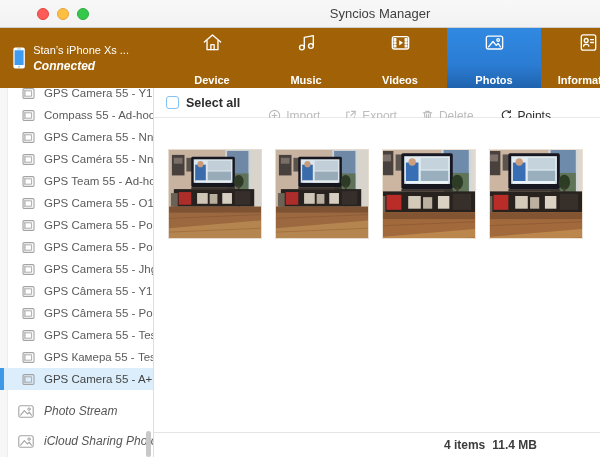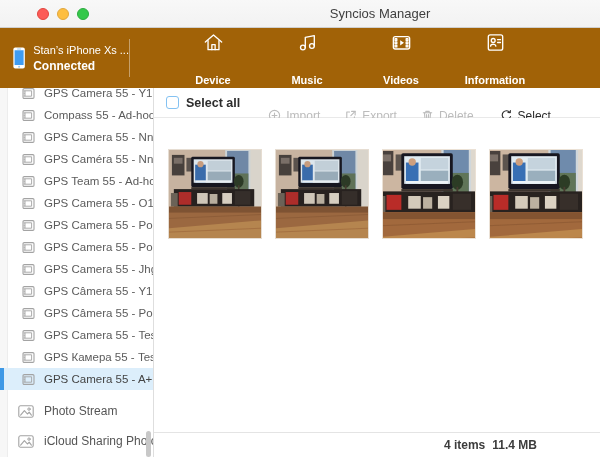--- a/index.html
+++ b/index.html
@@ -16,21 +16,21 @@
   .tl.yellow { background:#fdbe41; border:0.5px solid #e1a73e; }
   .tl.green { background:#34c84a; border:0.5px solid #2dac40; }
   .win-title { position:absolute; left:300px; top:6px; width:160px; text-align:center;
                font-size:13px; color:#3f3f3f; }
 
   
   .header { height:60px; background:#a16207; display:flex; flex:0 0 60px; }
   .device-panel { width:129px; display:flex; align-items:center; padding-left:13px; }
   .device-text { margin-left:8px; color:#fff; }
   .device-name { font-size:11px; margin-bottom:3px; white-space:nowrap; }
-  .device-status { font-size:12px; font-weight:bold; }
+  .device-status { font-size:12px; font-weight:bold;font-style:italic; }
   .header-divider { width:1px; height:38px; background:rgba(255,255,255,.4); align-self:center; }
   .tabs { display:flex; padding-left:36px; }
   .tab { width:94px; display:flex; flex-direction:column; align-items:center; justify-content:center;
          gap:20px; color:#fff; cursor:default; }
   .tab.active { background:linear-gradient(180deg,#3189e2 0%, #2b7cd3 62%, #2063ae 100%); }
   .tab-icon { width:23px; height:23px; stroke:#fff; fill:none; stroke-width:1.4;
               stroke-linecap:round; stroke-linejoin:round; }
   .tab-label { font-size:11px; font-weight:600; }
 
   
@@ -44,21 +44,21 @@
   .album-list { margin-top:-6px; }
   .side-row { height:22px; display:flex; align-items:center; padding-left:22px; position:relative;
               font-size:11.5px; color:#5b5b5b; white-space:nowrap; }
   .side-row .accent { display:none; }
   .side-row.selected { background:#dceefb; color:#444; }
   .side-row.selected .accent { display:block; position:absolute; left:0; top:0; bottom:0; width:4px;
                                background:#3d98e6; }
   .row-icon { width:13px; height:13px; margin-right:9px; flex:0 0 13px; stroke:#a3a3a3; fill:none;
               stroke-linecap:round; stroke-linejoin:round; }
   .library-list { margin-top:6px; }
-  .side-row.lib { height:30px; font-size:12px; color:#555; padding-left:18px; }
+  .side-row.lib { height:30px; font-size:12px; color:#555; padding-left:18px;font-style:italic; }
   .side-row.lib .row-icon { width:16px; height:13px; flex-basis:16px; margin-right:10px; }
   .side-scroll-thumb { position:absolute; right:2px; bottom:0; width:5px; height:26px;
                        border-radius:3px; background:#c8c8c8; }
 
   
   .main { flex:1; display:flex; flex-direction:column; min-width:0; }
   .toolbar { height:30px; flex:0 0 30px; border-bottom:1px solid #e9e9e9; display:flex;
              align-items:center; padding-left:12px; }
   .select-all { display:flex; align-items:center; cursor:default; }
   .checkbox { width:13px; height:13px; border:1.5px solid #84c2f2; border-radius:3px;
@@ -128,20 +128,26 @@
           <div class="tab-label">Music</div>
         </div>
 
         <div class="tab">
           <svg class="tab-icon" viewBox="0 0 24 24">
             <use href="#icon-video"></use>
           </svg>
           <div class="tab-label">Videos</div>
         </div>
 
+        <div class="tab active">
+          <svg class="tab-icon" viewBox="0 0 24 24">
+            <use href="#icon-photo"></use>
+          </svg>
+          <div class="tab-label">Photos</div>
+        </div>
 
         <div class="tab">
           <svg class="tab-icon" viewBox="0 0 24 24">
             <use href="#icon-contact"></use>
           </svg>
           <div class="tab-label">Information</div>
         </div>
       </div>
   </div>
 
@@ -312,21 +318,21 @@
               <line x1="5.9" y1="6" x2="6.1" y2="10"></line>
               <line x1="8.1" y1="6" x2="7.9" y2="10"></line>
           </svg>
           <span>Delete</span>
         </div>
         <div class="tool refresh">
           <svg viewBox="0 0 14 14">
             <path d="M11.3 8.2 a4.6 4.6 0 1 1 -0.6 -4.4"></path>
               <path d="M11.2 1.6 L10.9 4.1 L8.5 3.8"></path>
           </svg>
-          <span>Select</span>
+          <span>Points</span>
         </div>
       </div>
 
       <div class="photo-grid">
 
           <div class="thumb v1">
             <svg viewBox="0 0 95 90" preserveAspectRatio="none">
               <use href="#photo-scene"></use>
             </svg>
           </div>

